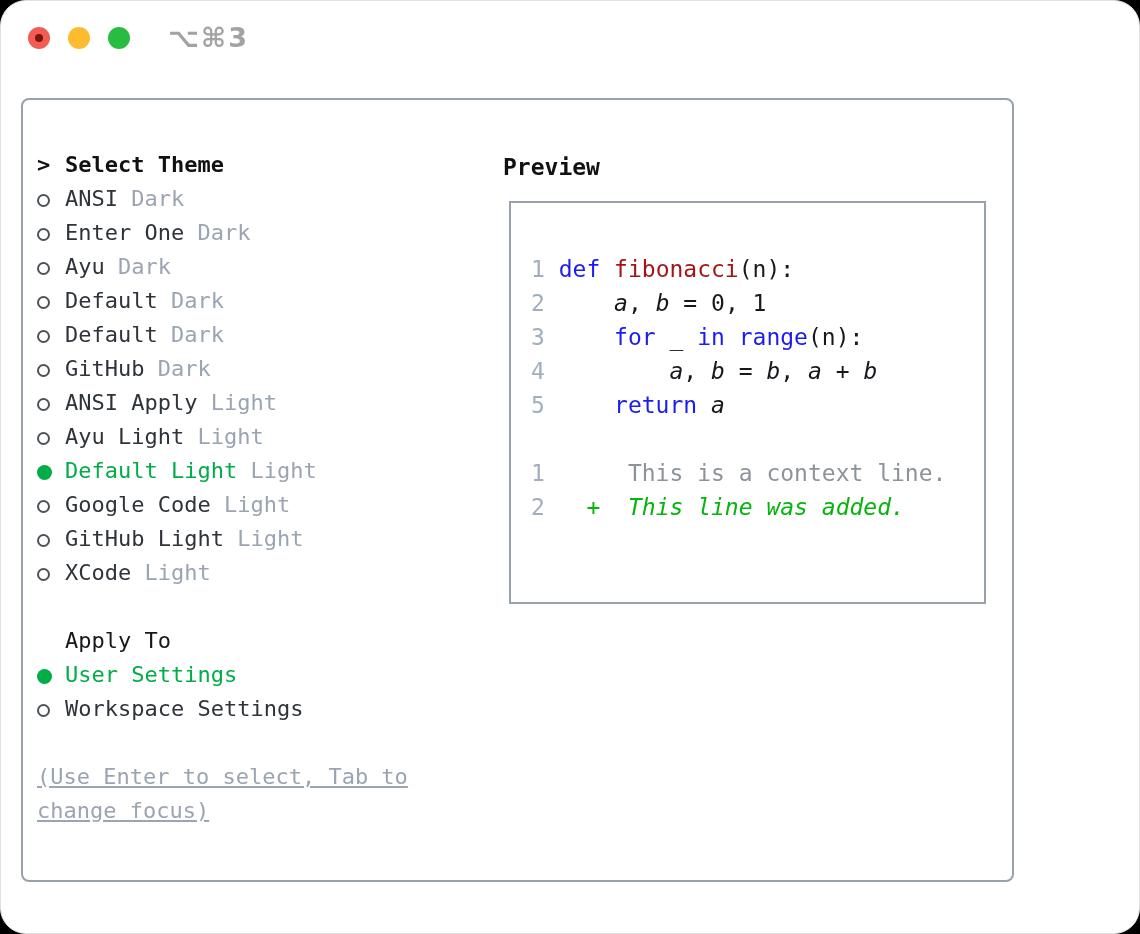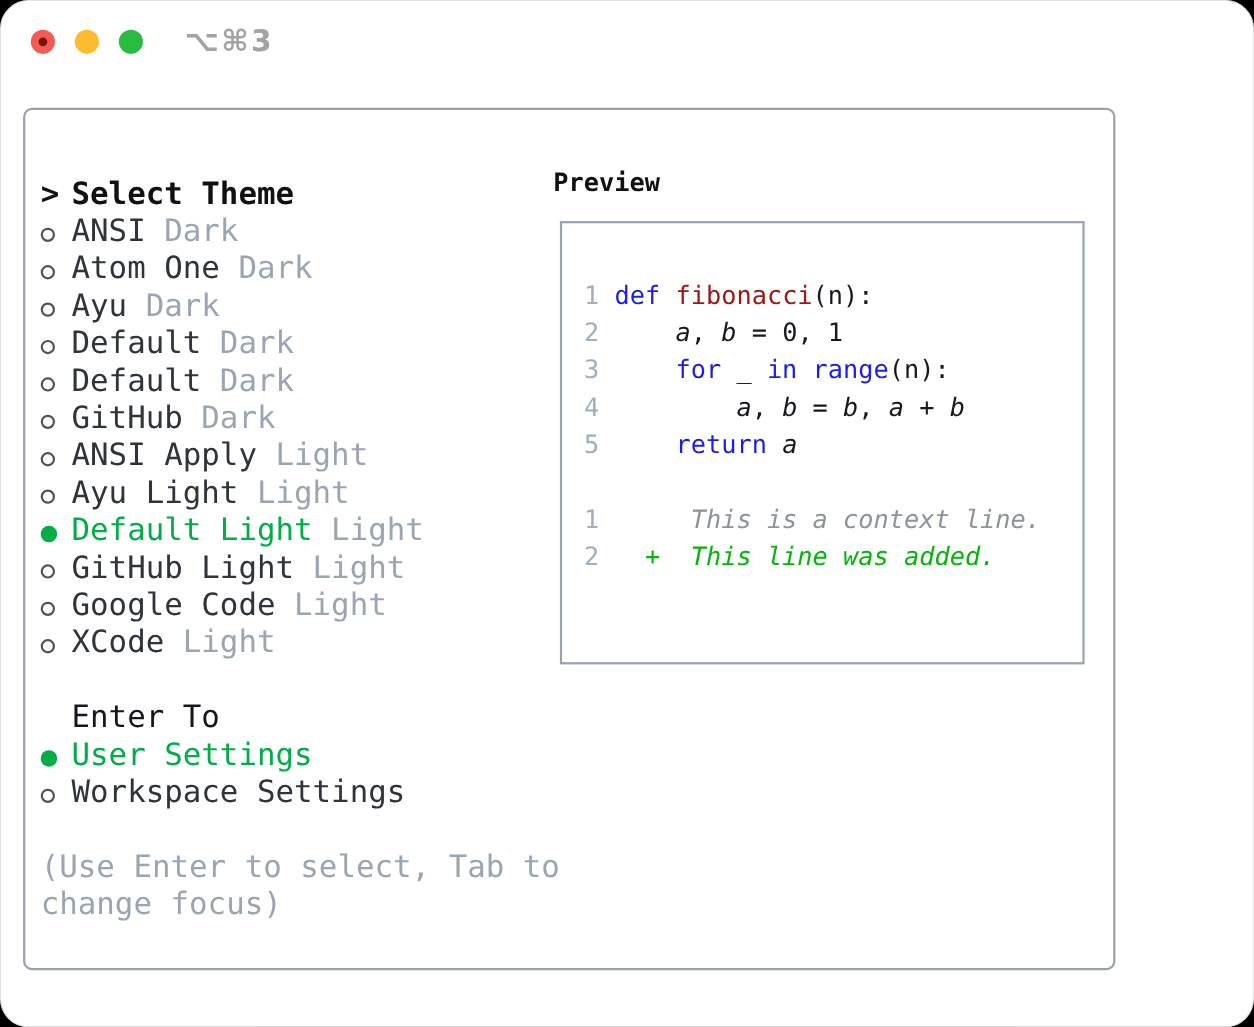--- a/index.html
+++ b/index.html
@@ -28,77 +28,77 @@
   .shortcut{
     position:absolute;left:167px;top:21px;font-family:"DejaVu Sans","Liberation Sans",sans-serif;
     font-size:27px;font-weight:bold;color:var(--shortcut);letter-spacing:2px;
   }
   
   .panel{
     position:absolute;left:20px;top:97px;width:993px;height:784px;
     border:2px solid var(--border);border-radius:8px;box-sizing:border-box;
   }
   
-  .left-col{position:absolute;left:14px;top:59px;font-size:28px;line-height:34px;color:var(--ink);}
+  .left-col{position:absolute;left:14px;top:48px;font-size:22px;line-height:34px;color:var(--ink);}
   .row{height:34px;white-space:pre;}
   .row .mk{display:inline-block;width:28px;}
   .row.header{font-weight:bold;color:#111;}
   .ring{display:inline-block;width:13px;height:13px;border:2px solid var(--ring);border-radius:50%;box-sizing:border-box;vertical-align:-1px;}
   .dot{display:inline-block;width:15px;height:15px;background:var(--green);border-radius:50%;box-sizing:border-box;vertical-align:-2px;}
   .row .tag{color:var(--muted);}
   .row.selected .name{color:var(--green);}
   .row.subheader{color:#14171c;}
-  .row.help{color:var(--muted);}
+  .row.help{color:var(--muted);text-decoration:underline;}
   
   .preview-title{position:absolute;left:480px;top:50px;font-size:23px;line-height:34px;font-weight:bold;color:#111;}
   .preview-box{
     position:absolute;left:486px;top:101px;width:477px;height:403px;
     border:2px solid var(--border);box-sizing:border-box;
     padding:49px 0 14px 20px;font-size:23px;line-height:34px;
   }
   .pline{height:34px;white-space:pre;color:var(--ink);}
   .tk.ln{display:inline-block;width:2ch;color:var(--ln);}
   .tk.kw{color:var(--kw);}
   .tk.fn{color:var(--fn);}
   .tk.pl{color:#15181d;}
   .tk.var{color:#15181d;font-style:italic;}
-  .tk.ctx{color:var(--ctx);font-style:italic;}
+  .tk.ctx{color:var(--ctx);}
   .tk.del{color:var(--del);}
   .tk.add{color:var(--add);font-style:italic;}
 </style>
 </head>
 <body>
 
 <div class="window">
   <div class="titlebar">
     <span class="tl red">
         <span class="tl-dot"></span>
       </span>
     <span class="tl yellow"></span>
     <span class="tl green"></span>
     <span class="shortcut">⌥⌘3</span>
   </div>
 
   <div class="panel">
     <div class="left-col" id="left-col">
         <div class="row header"><span class="mk">&gt;</span><span class="name">Select Theme</span></div>
         <div class="row theme"><span class="mk"><span class="ring"></span></span><span class="name">ANSI</span><span class="tag"> Dark</span></div>
-        <div class="row theme"><span class="mk"><span class="ring"></span></span><span class="name">Atom One</span><span class="tag"> Dark</span></div>
+        <div class="row theme"><span class="mk"><span class="ring"></span></span><span class="name">Enter One</span><span class="tag"> Dark</span></div>
         <div class="row theme"><span class="mk"><span class="ring"></span></span><span class="name">Ayu</span><span class="tag"> Dark</span></div>
         <div class="row theme"><span class="mk"><span class="ring"></span></span><span class="name">Default</span><span class="tag"> Dark</span></div>
         <div class="row theme"><span class="mk"><span class="ring"></span></span><span class="name">Default</span><span class="tag"> Dark</span></div>
         <div class="row theme"><span class="mk"><span class="ring"></span></span><span class="name">GitHub</span><span class="tag"> Dark</span></div>
         <div class="row theme"><span class="mk"><span class="ring"></span></span><span class="name">ANSI Apply</span><span class="tag"> Light</span></div>
         <div class="row theme"><span class="mk"><span class="ring"></span></span><span class="name">Ayu Light</span><span class="tag"> Light</span></div>
         <div class="row theme selected"><span class="mk"><span class="dot"></span></span><span class="name">Default Light</span><span class="tag"> Light</span></div>
+        <div class="row theme"><span class="mk"><span class="ring"></span></span><span class="name">Google Code</span><span class="tag"> Light</span></div>
         <div class="row theme"><span class="mk"><span class="ring"></span></span><span class="name">GitHub Light</span><span class="tag"> Light</span></div>
-        <div class="row theme"><span class="mk"><span class="ring"></span></span><span class="name">Google Code</span><span class="tag"> Light</span></div>
         <div class="row theme"><span class="mk"><span class="ring"></span></span><span class="name">XCode</span><span class="tag"> Light</span></div>
         <div class="row"></div>
-        <div class="row subheader"><span class="mk"></span><span class="name">Enter To</span></div>
+        <div class="row subheader"><span class="mk"></span><span class="name">Apply To</span></div>
         <div class="row option selected"><span class="mk"><span class="dot"></span></span><span class="name">User Settings</span></div>
         <div class="row option"><span class="mk"><span class="ring"></span></span><span class="name">Workspace Settings</span></div>
         <div class="row"></div>
         <div class="row help">(Use Enter to select, Tab to</div>
         <div class="row help">change focus)</div>
       </div>
     <div class="preview-title">Preview</div>
     <div class="preview-box" id="preview-box">
         <div class="pline"><span class="tk ln">1</span><span class="tk kw">def</span><span class="tk pl"> </span><span class="tk fn">fibonacci</span><span class="tk pl">(n):</span></div>
         <div class="pline"><span class="tk ln">2</span><span class="tk pl">    </span><span class="tk var">a</span><span class="tk pl">, </span><span class="tk var">b</span><span class="tk pl"> = 0, 1</span></div>

